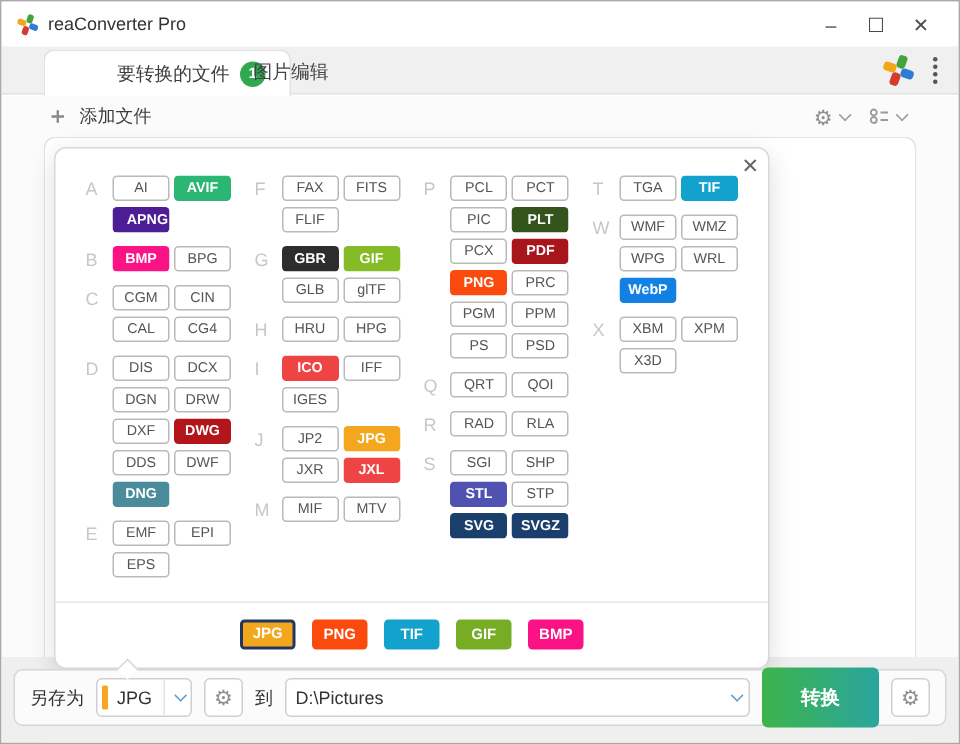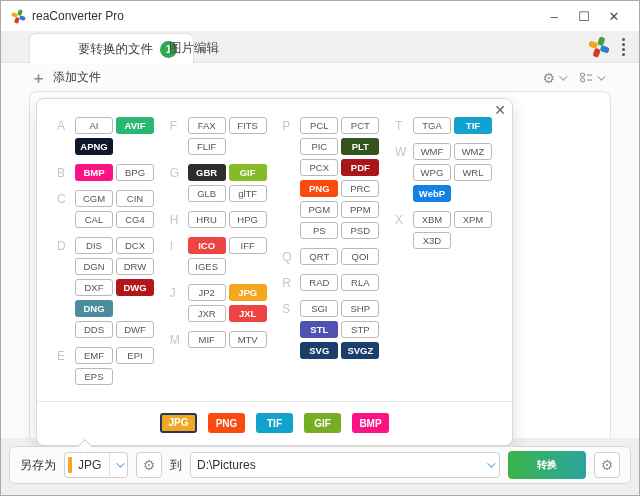--- a/index.html
+++ b/index.html
@@ -58,21 +58,21 @@
   .notch { position:absolute; left:70px; top:-6px; width:10px; height:10px; background:#fff; border-left:1px solid #d6d6d6; border-top:1px solid #d6d6d6; transform:rotate(45deg); }
   .bb-label { font-size:12px; color:#333; white-space:nowrap; }
   .combo { height:26px; background:#fff; border:1px solid #cfcfcf; border-radius:4px; display:flex; align-items:center; overflow:hidden; }
   .combo-fmt { width:64px; }
   .fmt-marker { width:4px; height:16px; background:#f6a623; margin-left:3px; border-radius:1px; flex:none; }
   .combo-value { font-size:12px; color:#333; padding:0 6px; flex:1; }
   .combo-chev { width:18px; height:100%; border-left:1px solid #e4e4e4; display:flex; align-items:center; justify-content:center; flex:none; }
   .sq-btn { width:26px; height:26px; background:#fff; border:1px solid #cfcfcf; border-radius:4px; display:flex; align-items:center; justify-content:center; flex:none; }
   .combo-path { flex:1; }
   .combo-path .combo-chev { border-left:none; }
-  .convert { width:78px; height:28px; border:none; border-radius:4px; background:linear-gradient(90deg,#3cb44b,#2aa59e); color:#fff; font-size:10px; font-weight:bold; font-family:inherit; flex:none; }
+  .convert { width:78px; height:40px; border:none; border-radius:4px; background:linear-gradient(90deg,#3cb44b,#2aa59e); color:#fff; font-size:13px; font-weight:bold; font-family:inherit; flex:none; }
 </style>
 </head>
 <body>
 
 <div class="window">
 
   <div class="titlebar">
     <svg class="app-ico" viewBox="0 0 24 24">
       <g transform="rotate(20 12 12)">
         <rect x="9" y="0.5" width="6.5" height="9.5" rx="2.5" fill="#46a33c"></rect>
@@ -145,21 +145,21 @@
       <div class="fmt-columns" id="fmt-columns">
           <div class="fmt-col">
             <div class="fmt-group">
               <div class="fmt-row">
                 <span class="letter">A</span>
                 <button class="fmt">AI</button>
                 <button class="fmt filled" style="background: rgb(43, 182, 115);">AVIF</button>
               </div>
               <div class="fmt-row">
                 <span class="letter"></span>
-                <button class="fmt filled" style="background: #0f172a;">APNG</button>
+                <button class="fmt filled" style="background: #4c1d95; text-align: right;">APNG</button>
               </div>
             </div>
             <div class="fmt-group">
               <div class="fmt-row">
                 <span class="letter">B</span>
                 <button class="fmt filled" style="background: rgb(251, 18, 133);">BMP</button>
                 <button class="fmt">BPG</button>
               </div>
             </div>
             <div class="fmt-group">
@@ -185,26 +185,26 @@
                 <button class="fmt">DGN</button>
                 <button class="fmt">DRW</button>
               </div>
               <div class="fmt-row">
                 <span class="letter"></span>
                 <button class="fmt">DXF</button>
                 <button class="fmt filled" style="background: rgb(178, 22, 27);">DWG</button>
               </div>
               <div class="fmt-row">
                 <span class="letter"></span>
-                <button class="fmt filled" style="background: rgb(74, 140, 156);">DNG</button>
-              </div>
-              <div class="fmt-row">
-                <span class="letter"></span>
                 <button class="fmt">DDS</button>
                 <button class="fmt">DWF</button>
+              </div>
+              <div class="fmt-row">
+                <span class="letter"></span>
+                <button class="fmt filled" style="background: rgb(74, 140, 156);">DNG</button>
               </div>
             </div>
             <div class="fmt-group">
               <div class="fmt-row">
                 <span class="letter">E</span>
                 <button class="fmt">EMF</button>
                 <button class="fmt">EPI</button>
               </div>
               <div class="fmt-row">
                 <span class="letter"></span>

